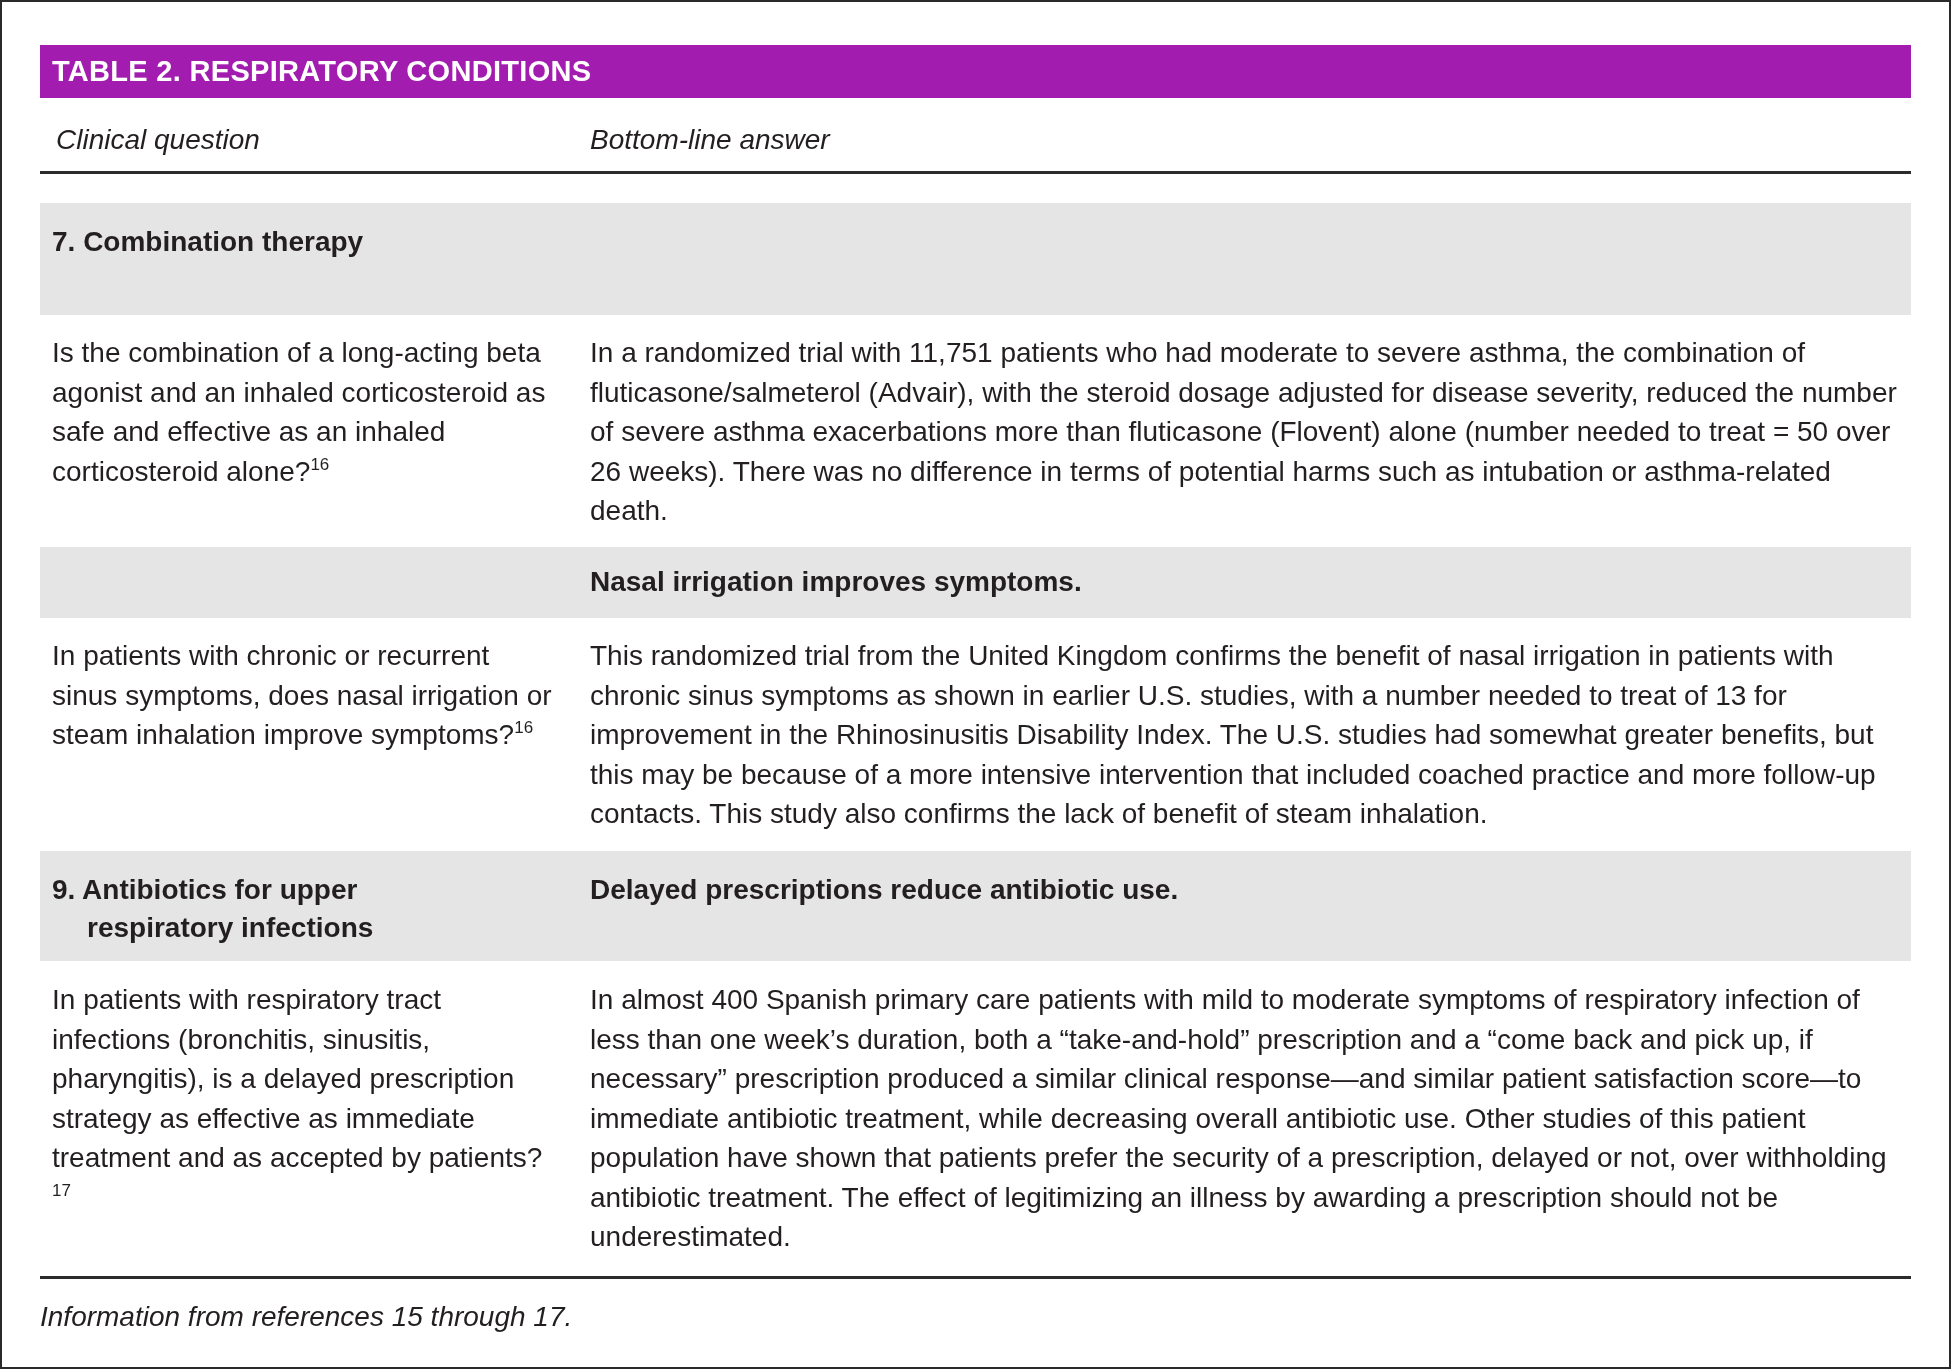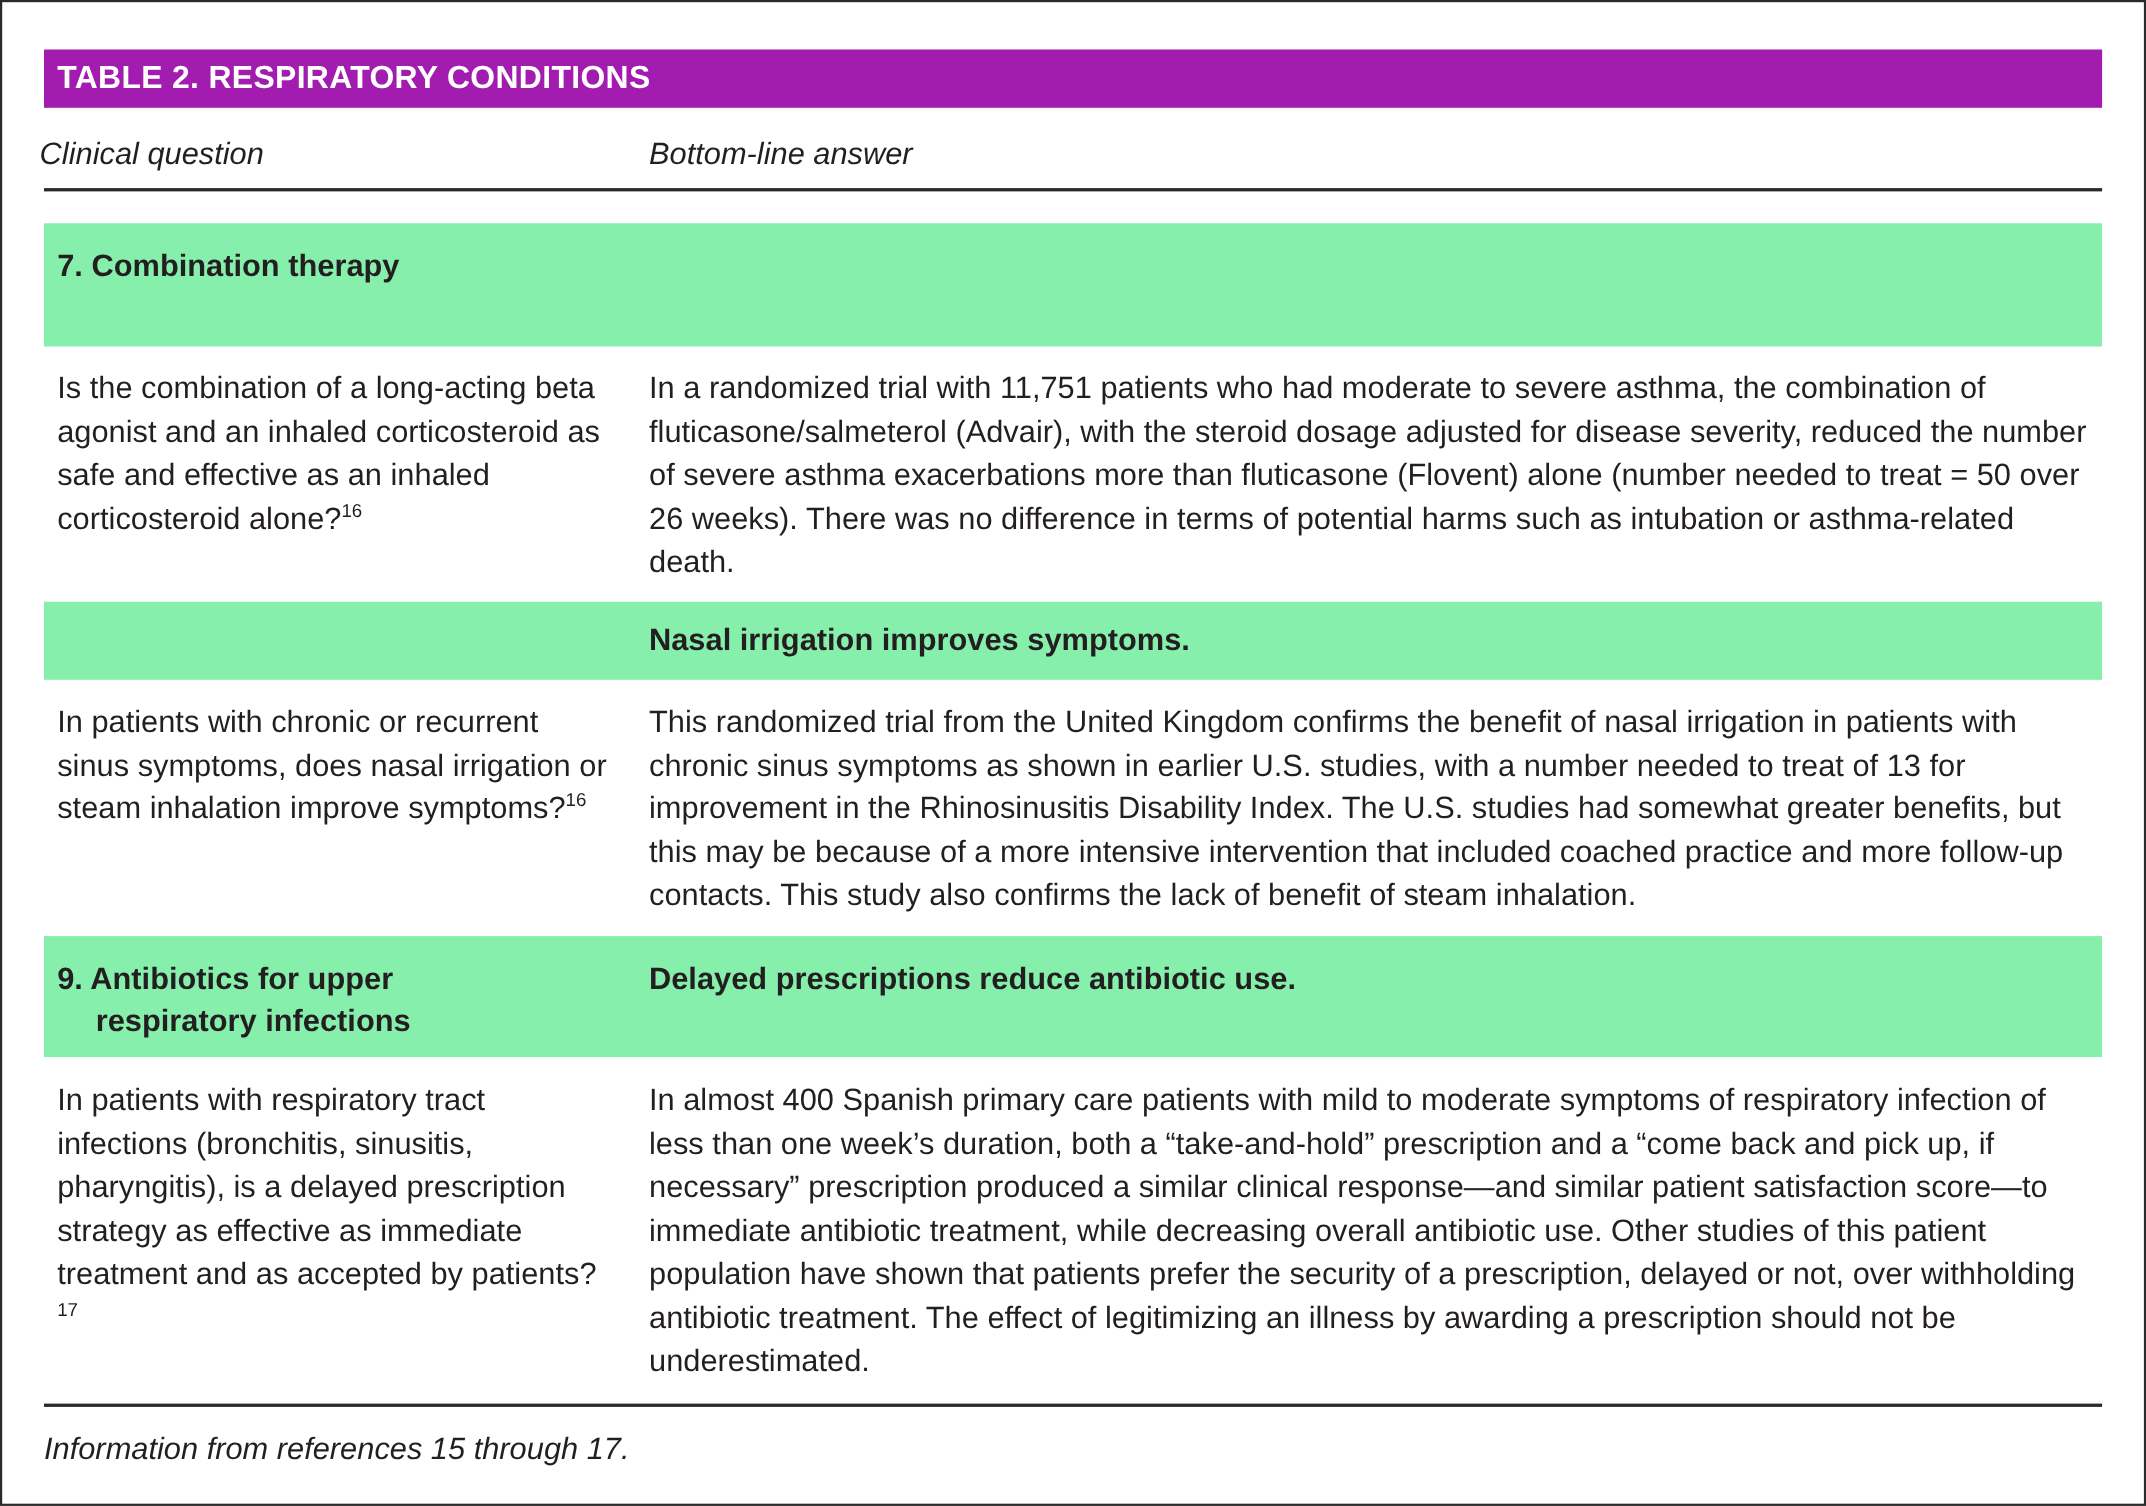--- a/index.html
+++ b/index.html
@@ -6,26 +6,26 @@
   body { width: 1951px; height: 1369px; position: relative; overflow: hidden;
          font-family: "DejaVu Sans", sans-serif; color: #231f20; }
   .frame { position: absolute; left: 0; top: 0; width: 1947px; height: 1365px;
            border: 2px solid #2a2a2a; }
   .title-bar { position: absolute; left: 40px; top: 45px; width: 1871px; height: 53px;
                background: #a21caf; color: #ffffff; font-weight: bold; font-size: 29px;
                line-height: 53px; padding-left: 12px; box-sizing: border-box;
                letter-spacing: 0.3px; font-family: "Liberation Sans", sans-serif; }
   .col-head { position: absolute; top: 124px; font-style: italic; font-size: 28px;
               font-family: "Liberation Sans", sans-serif; color: #231f20; }
-  .col-head.q { left: 36px; text-align: center; }
+  .col-head.q { left: 56px; text-align: center; }
   .col-head.a { left: 590px; }
   .rule { position: absolute; left: 40px; width: 1871px; height: 3px; background: #2b2b2b; }
   .rule.top { top: 171px; }
   .rule.bottom { top: 1276px; }
-  .band { position: absolute; left: 40px; width: 1871px; background: #86efac; }
+  .band { position: absolute; left: 40px; width: 1871px; background: #e5e5e5; }
   .band .topic, .band .answer-head { position: absolute; font-weight: bold; font-size: 28px;
         line-height: 38px; font-family: "Liberation Sans", sans-serif; }
   .band .topic { left: 12px; top: 20px; width: 520px; }
   .band .answer-head { left: 550px; top: 20px; width: 1310px; }
   .band .topic .indent { display: block; padding-left: 35px; }
   .body-row { position: absolute; left: 40px; width: 1871px; }
   .body-row .question, .body-row .answer { position: absolute; font-size: 28px;
         line-height: 39.5px; font-family: "Liberation Sans", sans-serif; }
   .body-row .question { left: 12px; top: 0; width: 500px; }
   .body-row .answer { left: 550px; top: 0; width: 1320px; }

